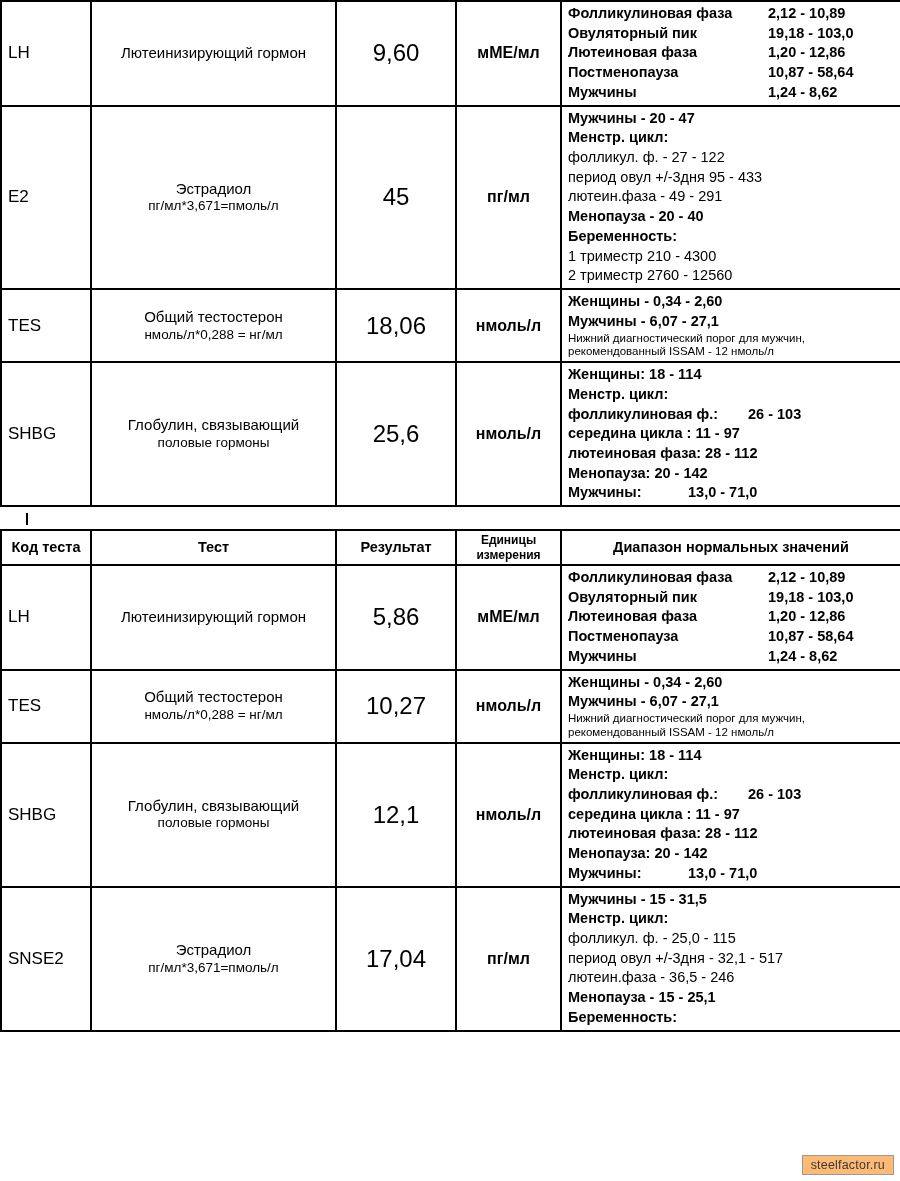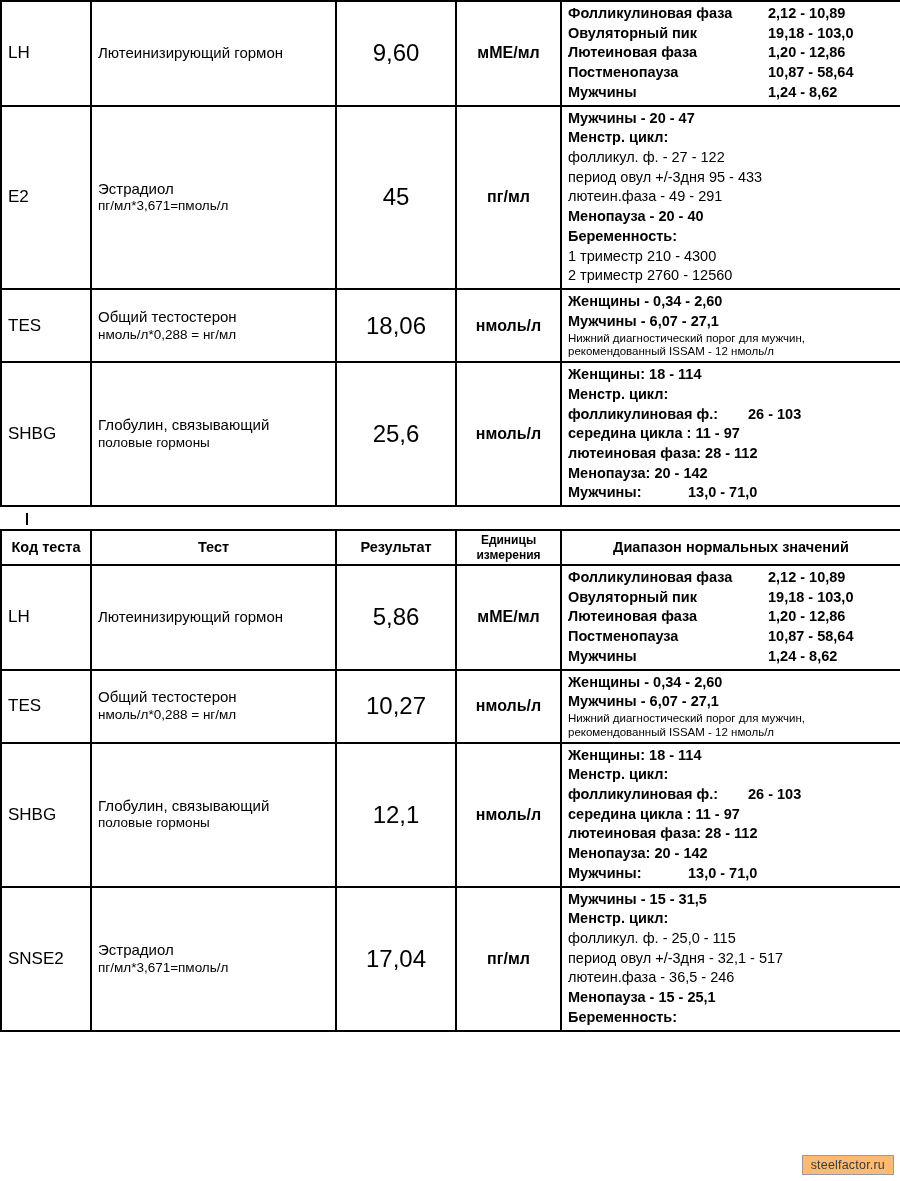--- a/index.html
+++ b/index.html
@@ -34,20 +34,21 @@
   col.c-code{width:90px;}
   col.c-test{width:245px;}
   col.c-res{width:120px;}
   col.c-unit{width:105px;}
   col.c-range{width:340px;}
 
   .cell-code{
     font-size:17px;
   }
   .cell-test{
+    text-align:center;
     font-size:15px;
     line-height:1.25;
   }
   .cell-test .sub{
     font-size:13.5px;
     display:block;
   }
   .cell-res{
     text-align:center;
     font-size:24px;

